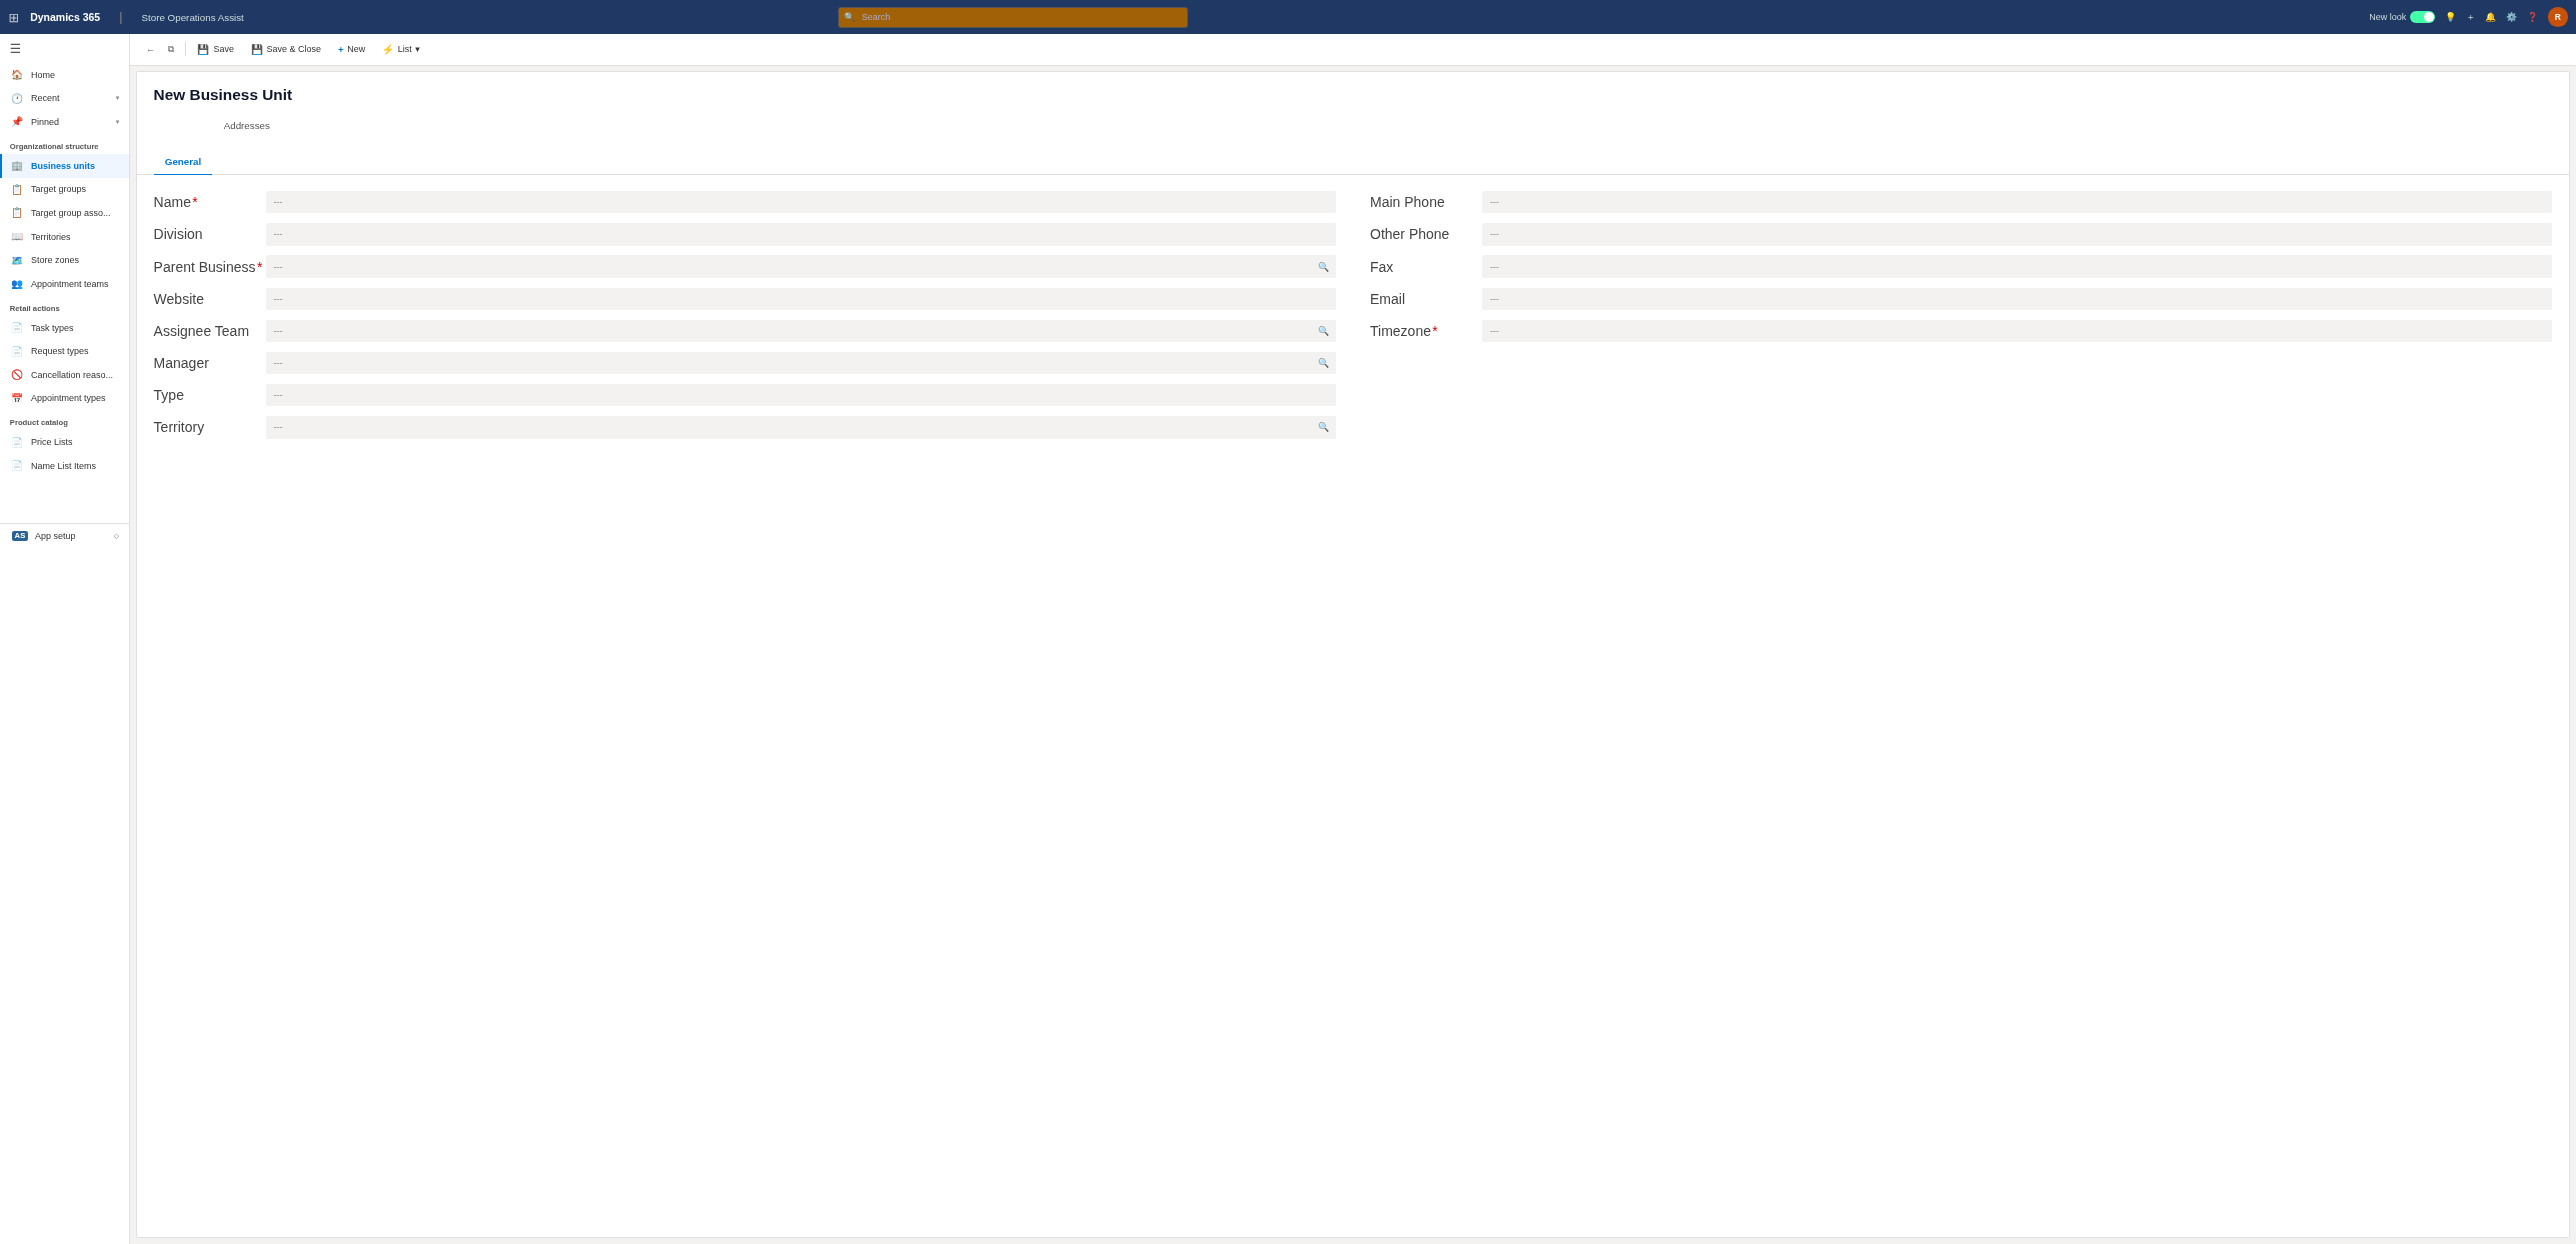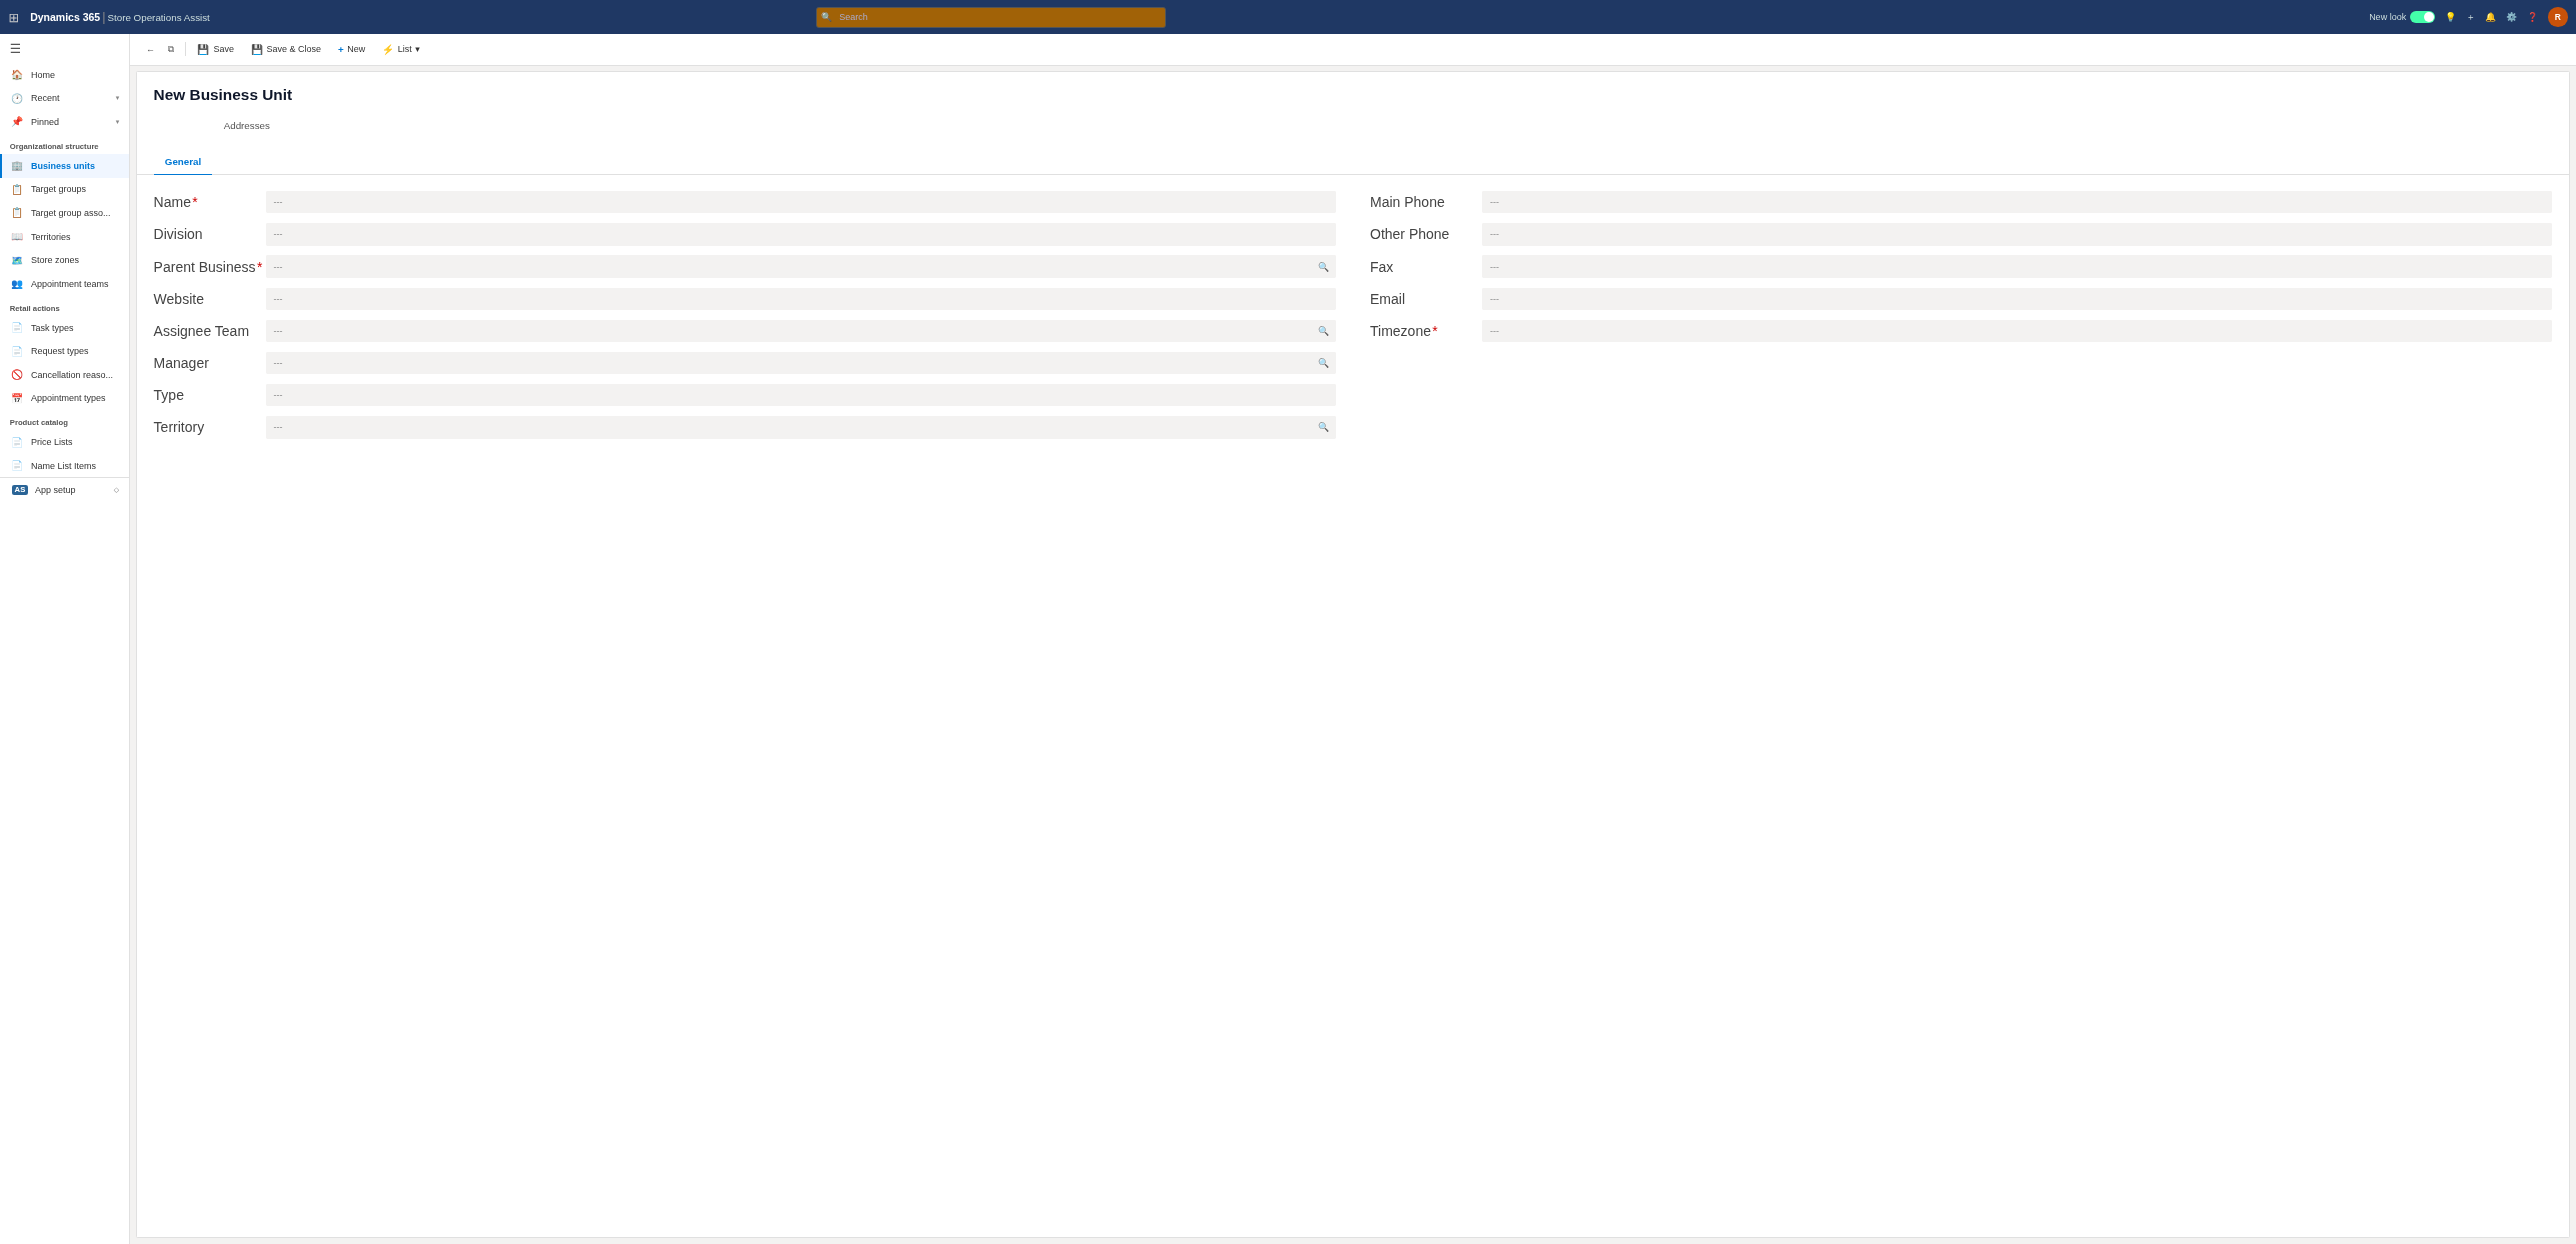--- a/index.html
+++ b/index.html
@@ -18,21 +18,21 @@
     }
     .top-nav .apps-icon {
       font-size: 12.6px;
       cursor: pointer;
       color: #ccc;
       margin-right: 2.8px;
     }
     .top-nav .brand {
       display: flex;
       align-items: center;
-      gap: 2px;
+      gap: 19px;
     }
     .top-nav .brand-d365 {
       font-size: 10.5px;
       font-weight: 600;
       color: white;
     }
     .top-nav .brand-sep {
       color: #888;
       font-size: 12.6px;
     }
@@ -170,20 +170,21 @@
     .sidebar-item .chevron {
       margin-left: auto;
       font-size: 7px;
       color: #888;
     }
     .sidebar-bottom {
       position: sticky;
       bottom: 0;
       background: white;
       border-top: 0.7px solid #e0e0e0;
+      margin-top: 46px;
     }
 
     
     .main-content {
       flex: 1;
       overflow-y: auto;
       background: #f3f2f1;
       display: flex;
       flex-direction: column;
     }

